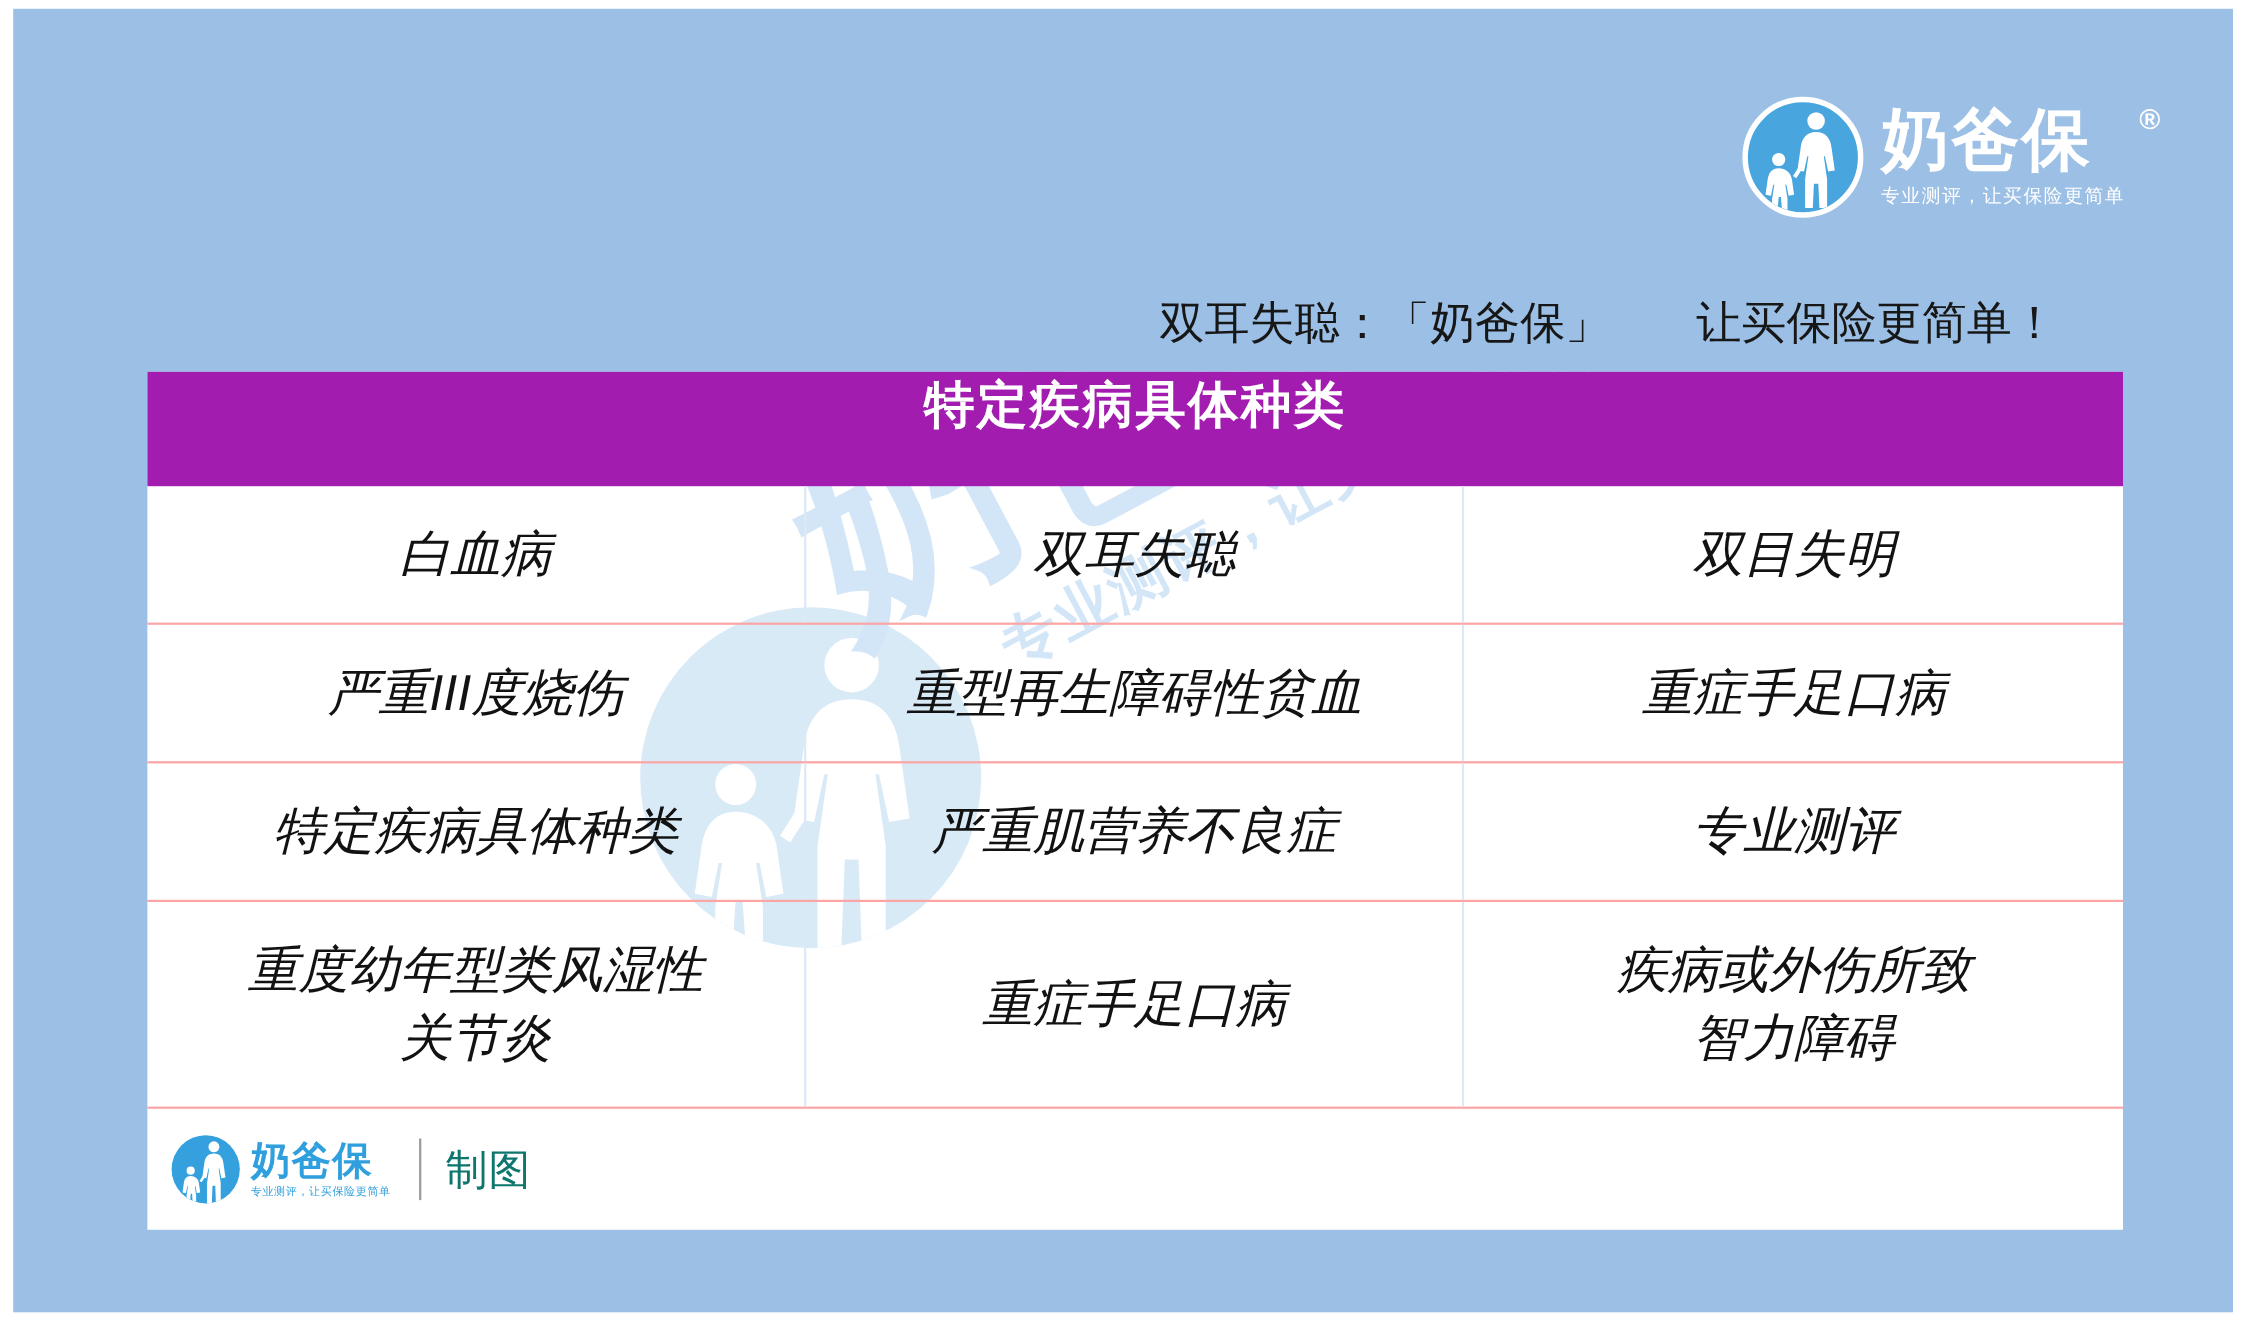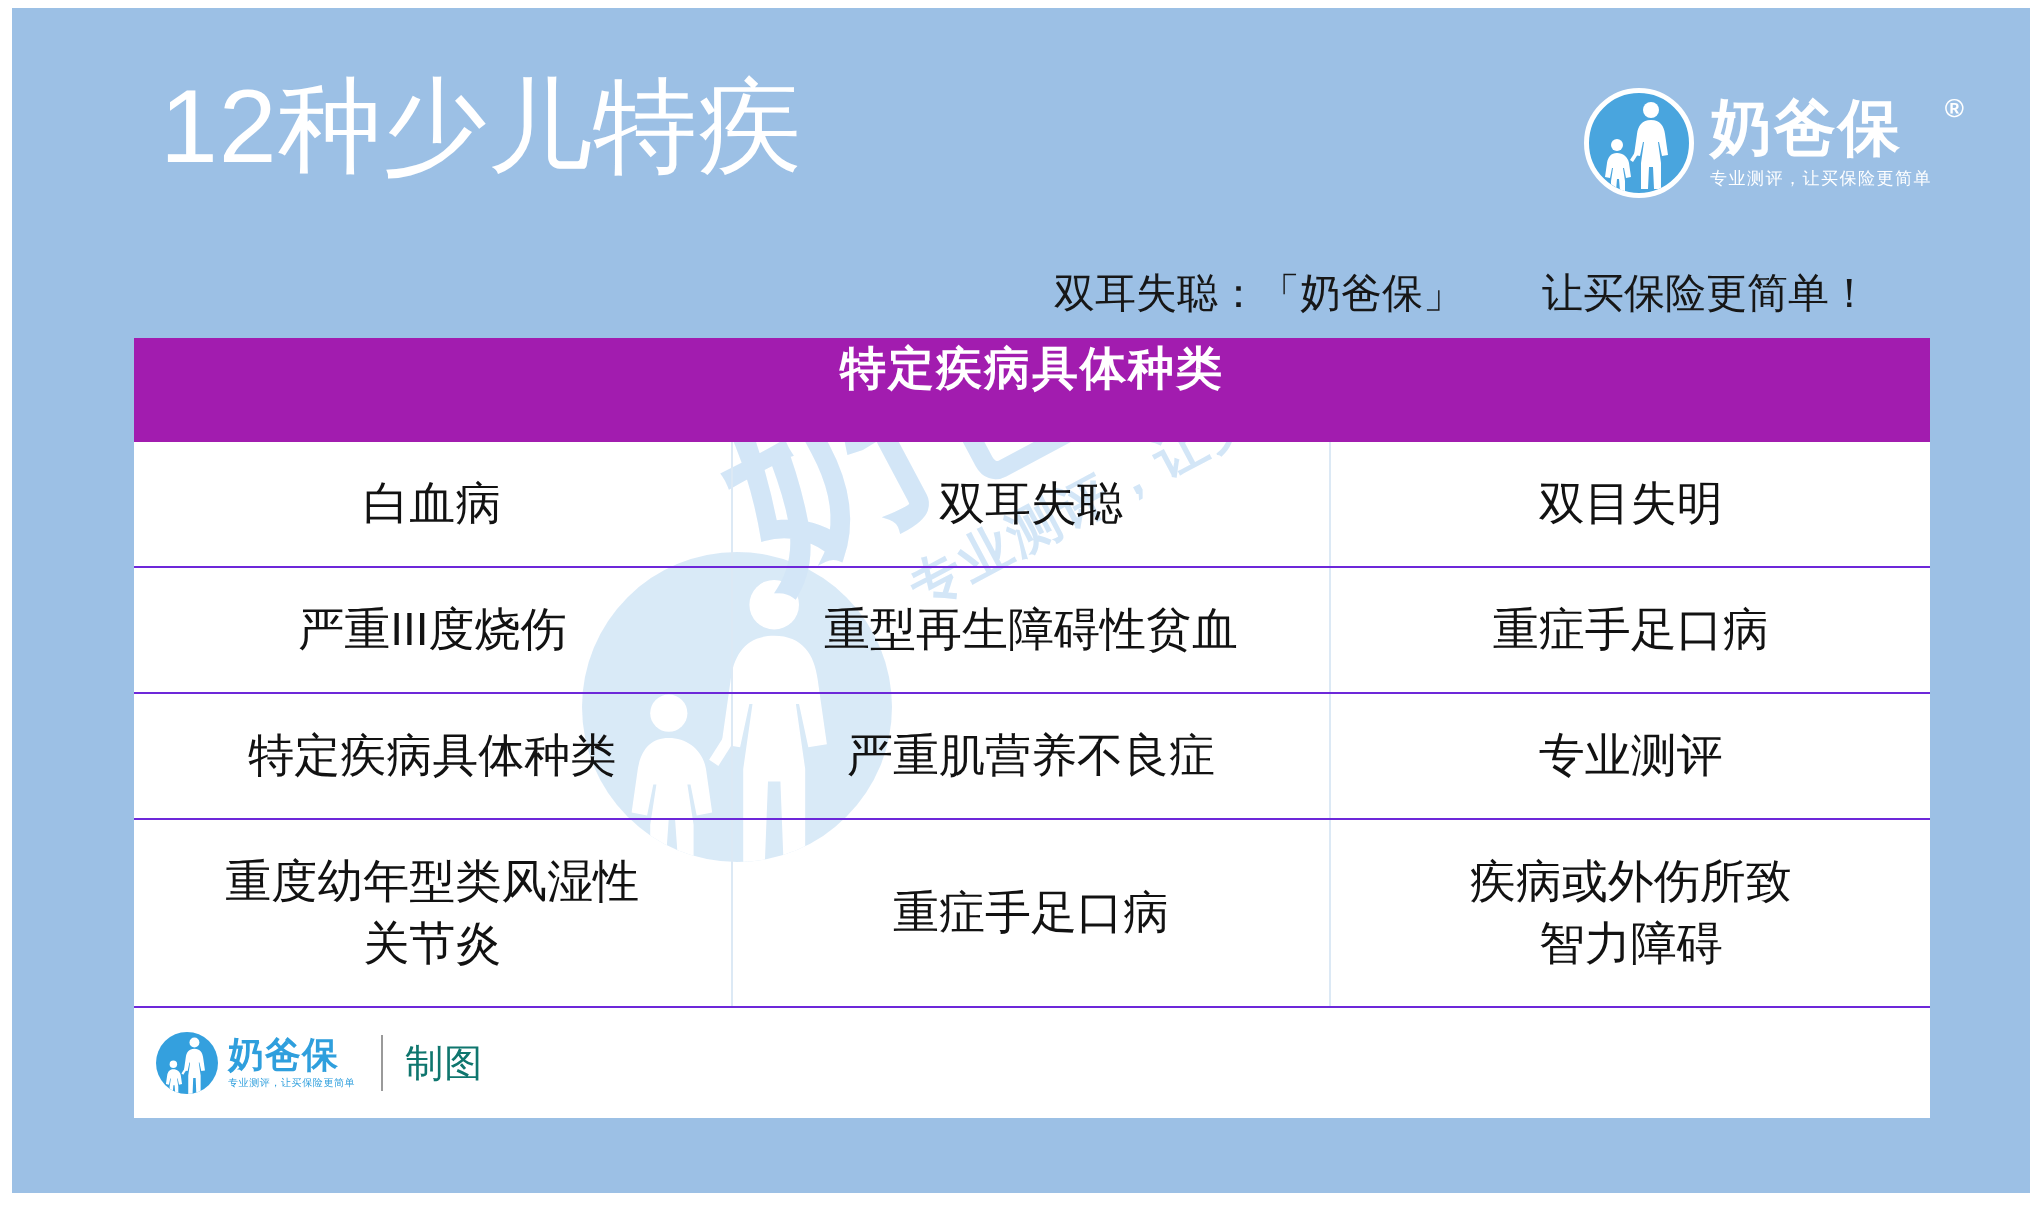--- a/index.html
+++ b/index.html
@@ -119,21 +119,22 @@
   #table-header .htext {
     color: #ffffff;
     font-size: 46px;
     font-weight: 700;
     letter-spacing: 2px;
   }
   .trow {
     display: flex;
     position: relative;
     z-index: 3;
-    border-bottom: 2px solid #6d28d9;
+    border-bottom: 2px solid #fca5a5;
+    font-style: italic;
   }
   .trow:last-of-type { border-bottom: 2px solid #dce9f5; }
   .tcell {
     flex: 1 1 33.333%;
     box-sizing: border-box;
     display: flex;
     align-items: center;
     justify-content: center;
     text-align: center;
     font-size: 46px;
@@ -236,21 +237,20 @@
     font-weight: 700;
     letter-spacing: 3px;
     white-space: nowrap;
   }
 </style>
 </head>
 <body>
 
 <div id="slide">
 
-  <div id="title">12种少儿特疾</div>
 
   <div id="brand-top">
     <div class="logo-circle">
       <svg viewBox="0 0 100 100" aria-hidden="true">
         <g fill="#ffffff">
           <circle cx="62" cy="17" r="8"></circle>
           <path d="M62 27 C53 27 49 33 48 41 L45 62 L51 63 L54 49 L55 49 L52 70 L52 96 L59 96 L60 74 L64 74 L65 96 L72 96 L72 70 L69 49 L70 49 L73 63 L79 62 L76 41 C75 33 71 27 62 27 Z"></path>
           <circle cx="28" cy="52" r="6"></circle>
           <path d="M28 60 C22 60 19 64 18 70 L16 84 L21 85 L23 75 L24 75 L22 88 L22 98 L27 98 L28 86 L30 86 L31 98 L36 98 L36 88 L34 75 L35 75 L37 85 L42 84 L40 70 C39 64 34 60 28 60 Z"></path>
           <path d="M41 67 L48 56 L51 58 L44 69 Z"></path>

